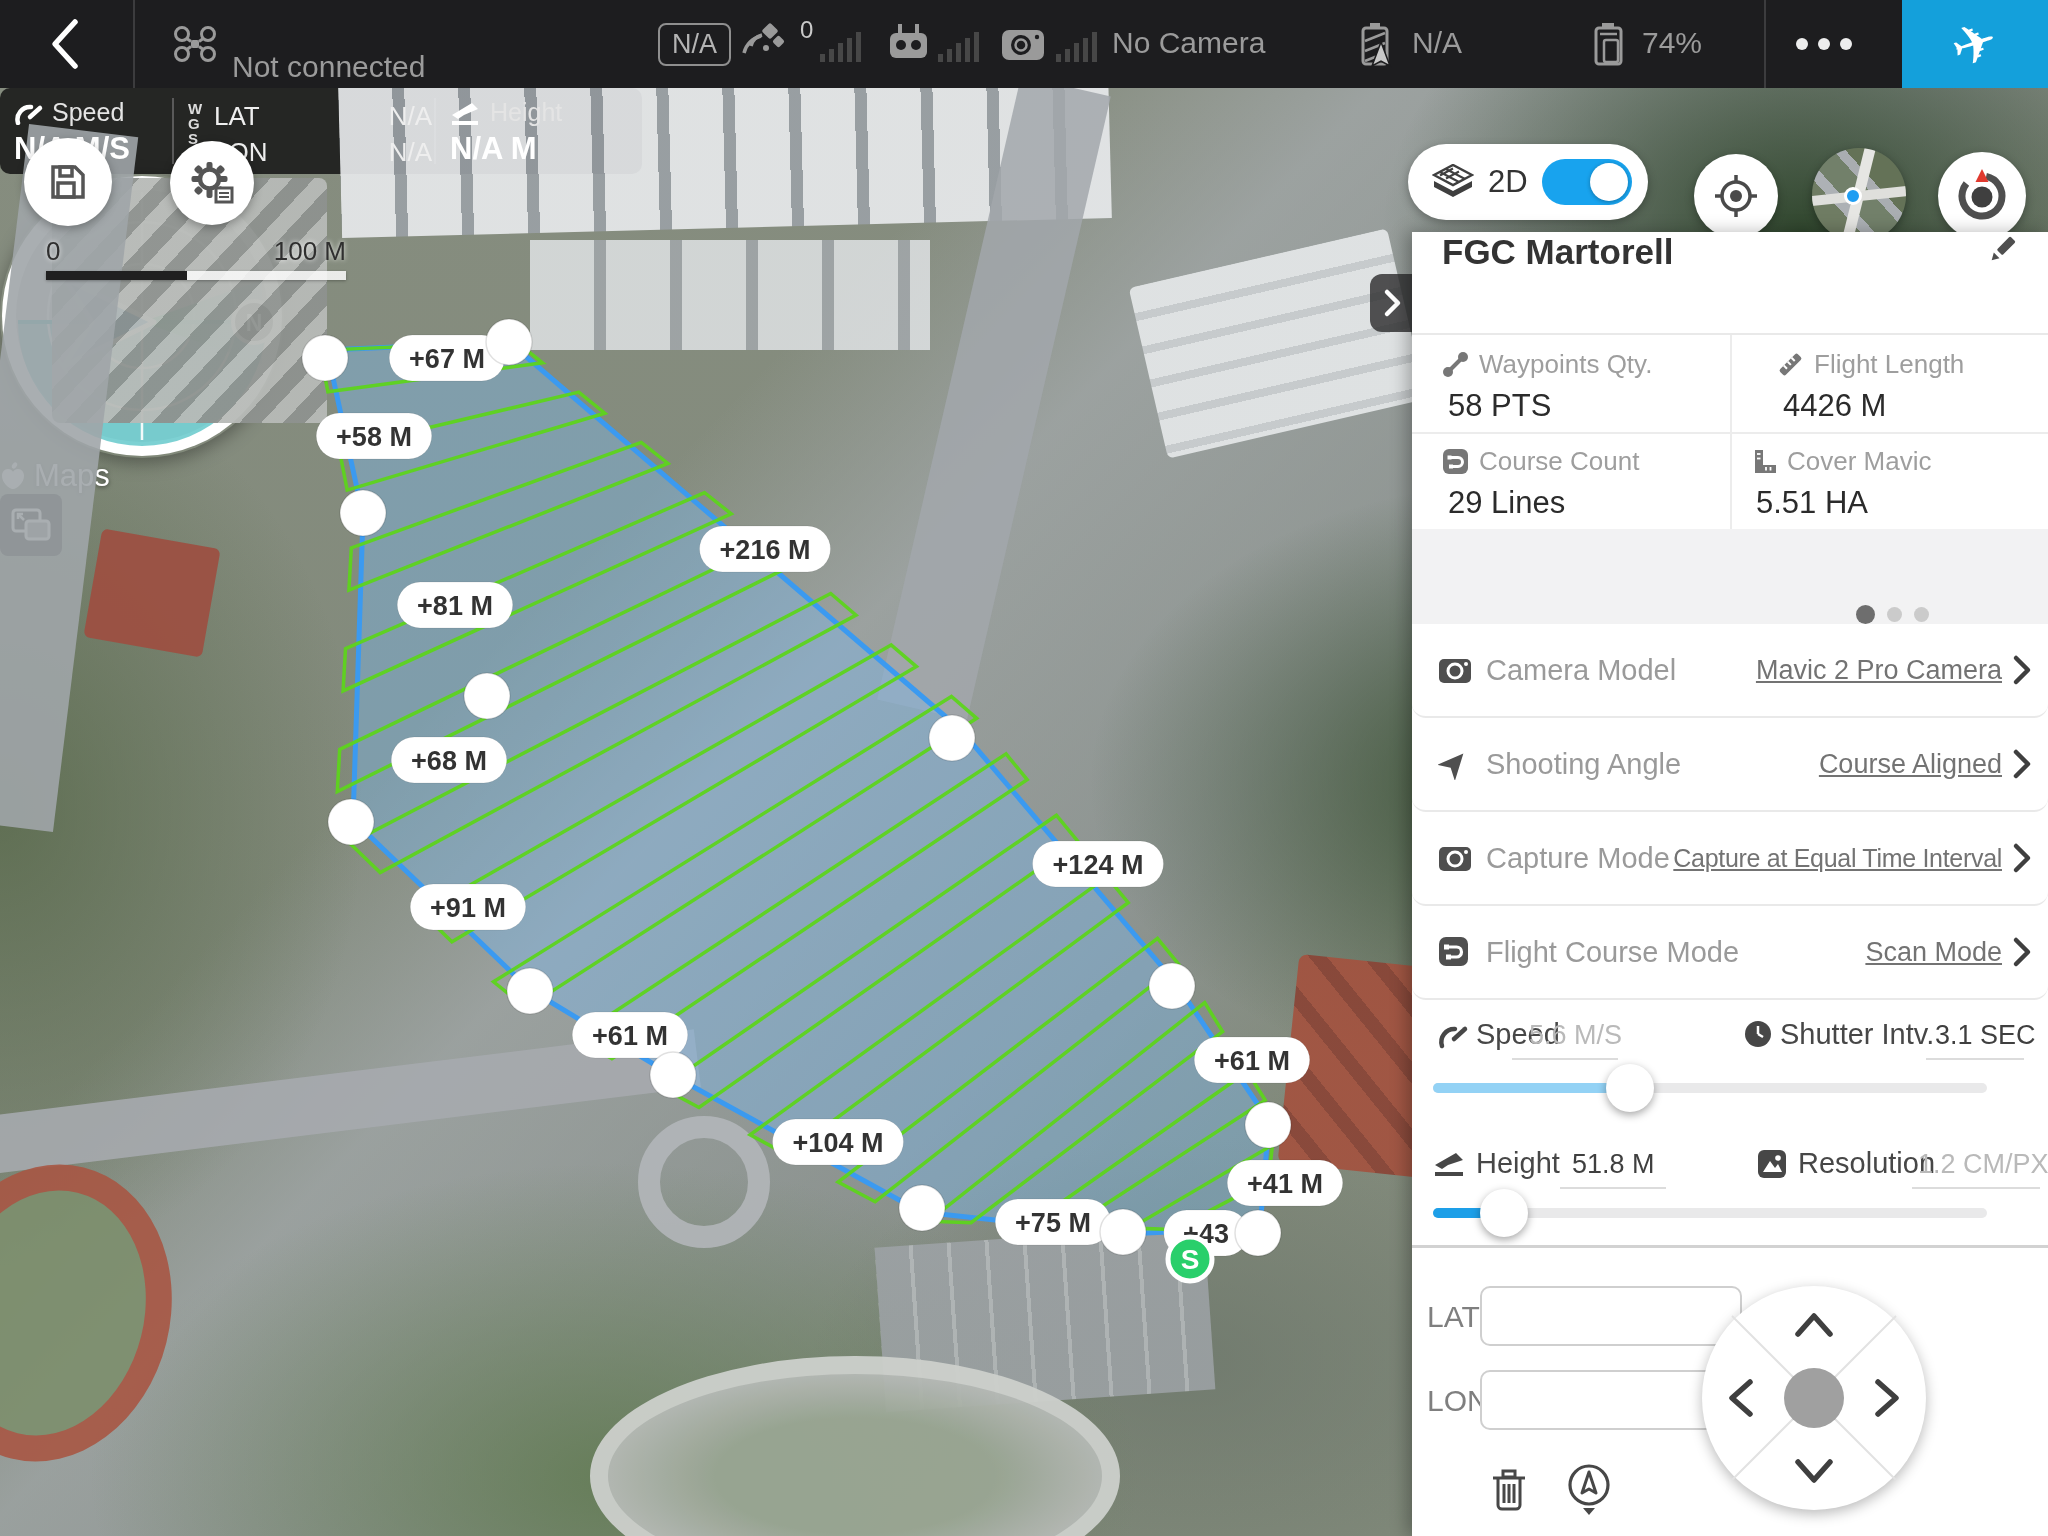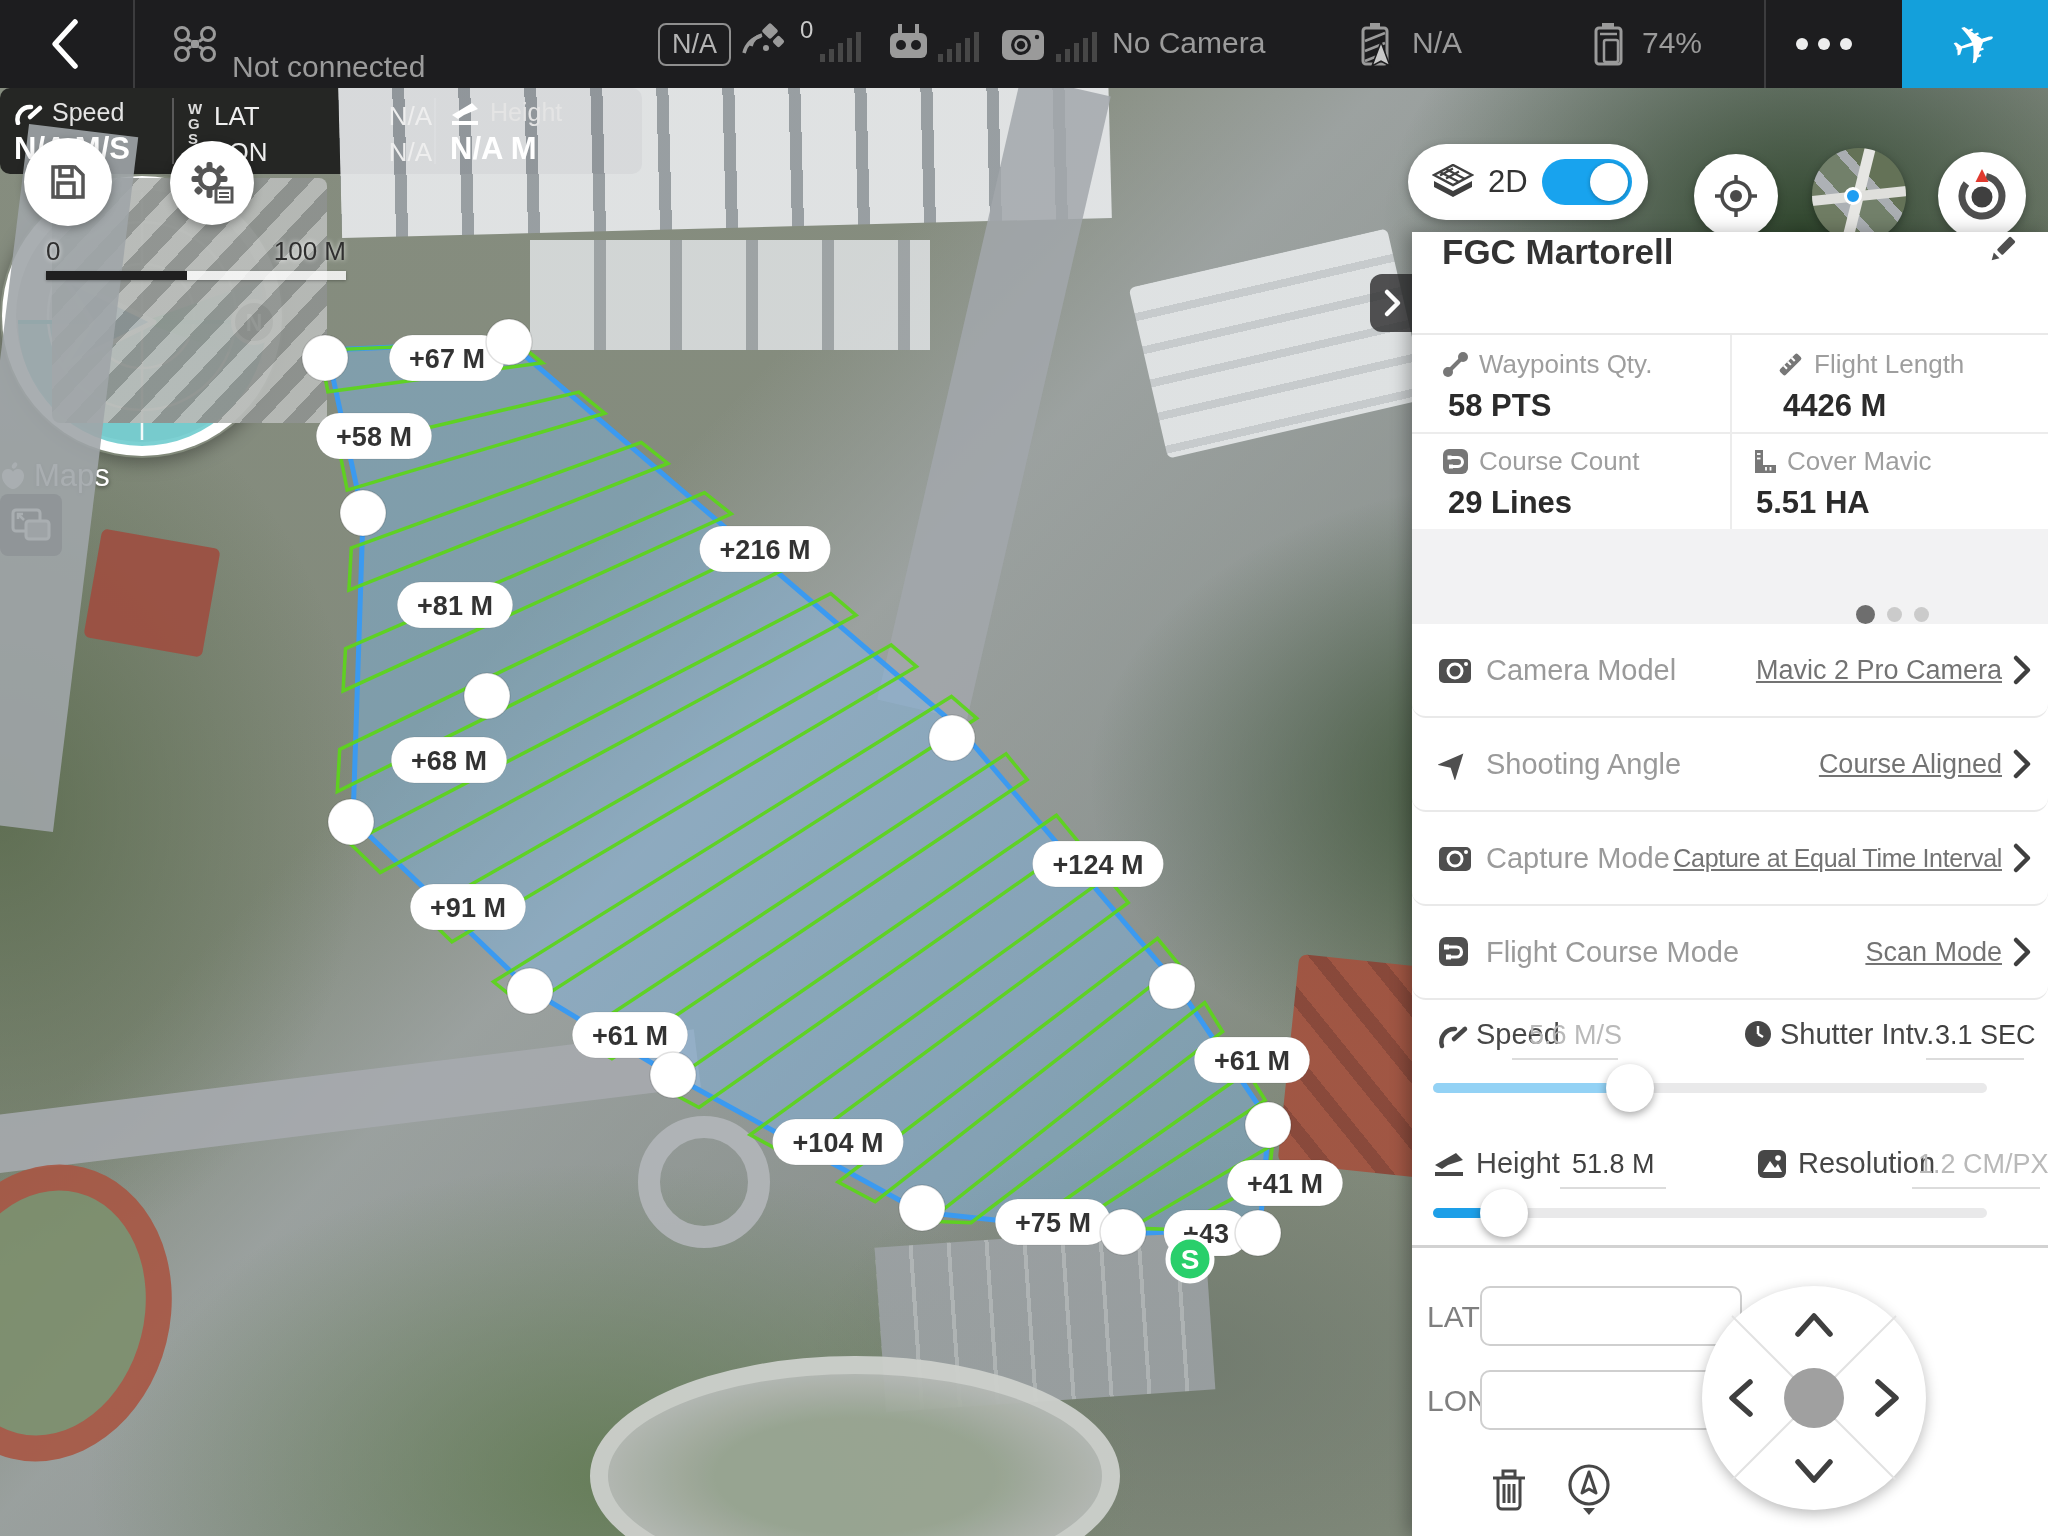--- a/index.html
+++ b/index.html
@@ -81,21 +81,21 @@
   .psec { position:absolute; left:0; width:636px; background:#fff; }
   #p-header { top:0; height:103px; border-bottom:2px solid #e9e9e9; display:flex; align-items:flex-start; }
   #p-title { font-size:35px; font-weight:bold; color:#333; margin-left:30px; flex:1; }
   #edit-btn { margin-right:28px; cursor:pointer; }
 
   #p-stats { top:103px; height:194px; }
   .stat-h { position:absolute; left:0; top:97px; width:636px; height:2px; background:#ececec; }
   .stat-v { position:absolute; left:318px; top:0; width:2px; height:194px; background:#ececec; }
   .stat { position:absolute; }
   .stat .sl { display:flex; align-items:center; gap:10px; font-size:26px; color:#9e9e9e; }
-  .stat .sv { font-size:31px; font-weight:bold; color:#2b2b2b; margin:8px 0 0 6px; }
+  .stat .sv { font-size:31px; font-weight:normal; color:#2b2b2b; margin:8px 0 0 6px; }
   #pag-dots { position:absolute; left:444px; top:270px; display:flex; align-items:center; gap:12px; }
   #pag-dots i { width:15px; height:15px; border-radius:50%; background:#cbcbcb; }
   #pag-dots i.on { width:19px; height:19px; background:#6e6e6e; }
 
   #p-tabstrip { top:297px; height:95px; background:#ededee; }
   #seg { position:absolute; left:15px; top:26px; width:586px; height:52px; background:#e0e0e1; border-radius:16px; display:flex; }
   .seg-it { width:293px; display:flex; align-items:center; justify-content:center; font-size:30px; color:#3a3a3a; cursor:pointer; }
   .seg-it.sel { background:#fff; border-radius:13px; margin:3px; width:287px; font-weight:bold; color:#1f1f1f; box-shadow:0 2px 6px rgba(0,0,0,.18); }
 
   #p-rows { top:392px; height:376px; }

